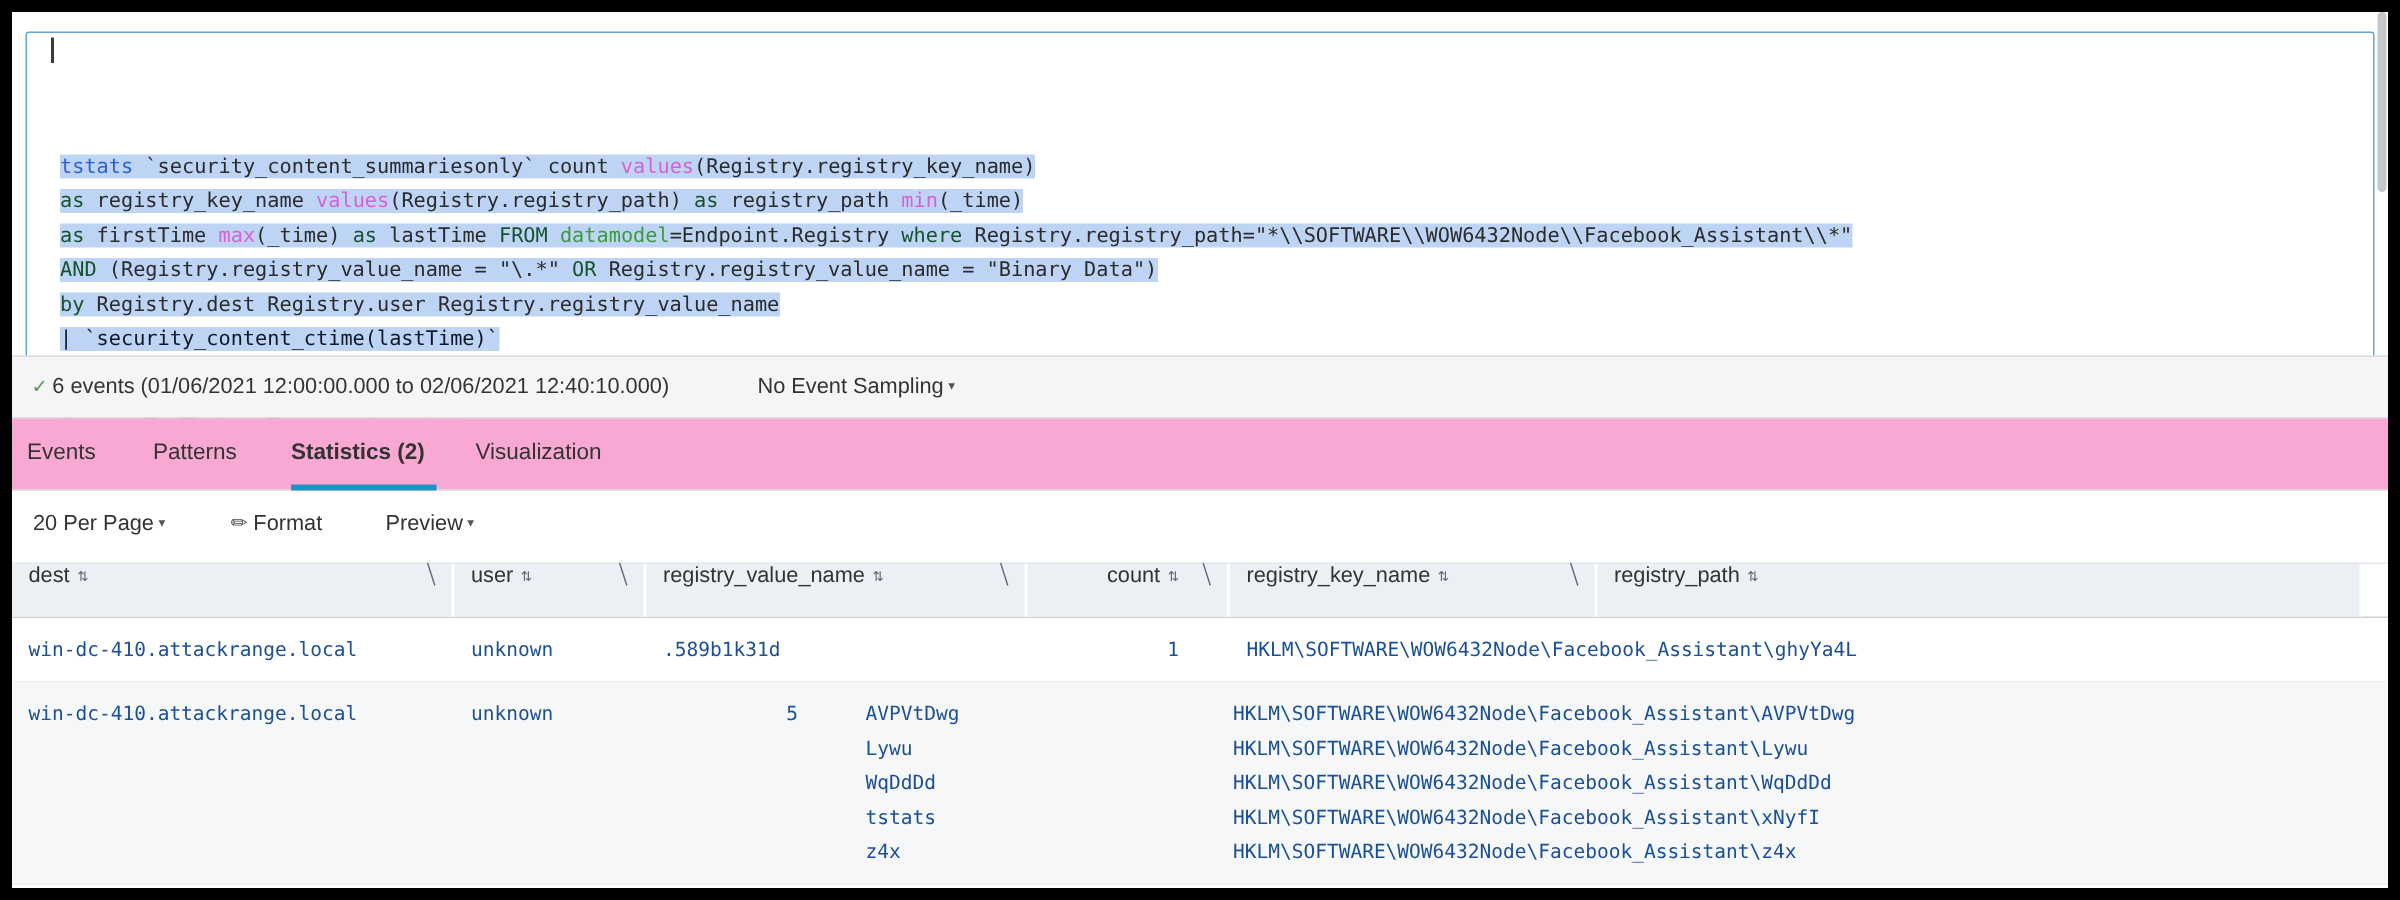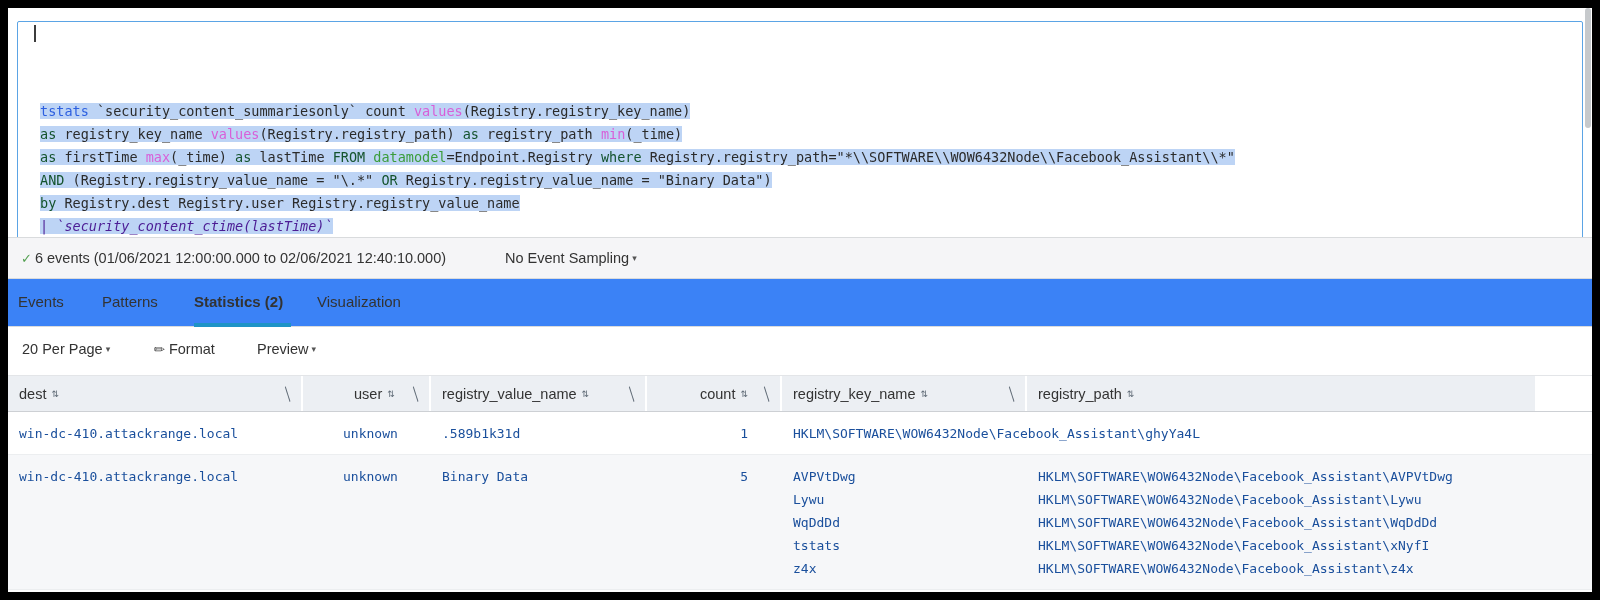--- a/index.html
+++ b/index.html
@@ -52,21 +52,21 @@
   .caret {
     position: absolute;
     left: 16px; top: 3px;
     width: 2px; height: 17px;
     background: #3c3c3c;
   }
   .k-cmd  { color: #2c5fe0; }
   .k-fn   { color: #d85fd8; }
   .k-kw   { color: #14532d; }
   .k-arg  { color: #3a9c3a; }
-  .k-mac  { color: #4c1d95; font-style: italic; }
+  .k-mac  { color: #0f172a; }
   .k-txt  { color: #2b2b2b; }
 
   
   .eventbar {
     position: absolute;
     left: 0; top: 229px;
     width: 1584px; height: 42px;
     background: #f5f5f7;
     border-top: 1px solid #d9dbdd;
     border-bottom: 1px solid #d9dbdd;
@@ -88,21 +88,21 @@
     white-space: nowrap;
     cursor: pointer;
   }
   .caretdown { font-size: 9px; color: #555; margin-left: 3px; vertical-align: 2px; }
 
   
   .tabs {
     position: absolute;
     left: 0; top: 271px;
     width: 1584px; height: 48px;
-    background: #3b82f6;
+    background: #f9a8d4;
     border-bottom: 1px solid #d9dbdd;
     box-sizing: border-box;
   }
   .tab {
     position: absolute;
     top: 14px;
     font-size: 15px;
     color: #333333;
     cursor: pointer;
     white-space: nowrap;
@@ -151,21 +151,20 @@
     height: 35px;
     border-top: 1px solid #e3e5e8;
     border-bottom: 1px solid #cdd0d4;
   }
   .th {
     background: #eceff3;
     border-right: 2px solid #ffffff;
     box-sizing: border-box;
     position: relative;
     display: flex;
-    align-items: center;
     color: #333333;
     font-size: 14.5px;
     cursor: pointer;
   }
   .th .lbl { padding-left: 11px; }
   .th .lbl.r { padding-left: 0; }
   .sorter {
     display: inline-block;
     margin-left: 5px;
     color: #5c6773;
@@ -193,22 +192,22 @@
     font-size: 13px;
     line-height: 23px;
     white-space: pre;
     overflow: hidden;
   }
   .td.num { text-align: right; padding-right: 34px; }
   .td .mv { display: block; }
 
   
   .c-dest { width: 295px; }
-  .c-user { width: 128px; padding-left: 40px; }
-  .c-rvn  { width: 216px; }
+  .c-user { width: 128px; }
+  .c-rvn  { width: 254px; }
   .c-cnt  { width: 135px; }
   .c-rkn  { width: 245px; }
   .c-rpath{ width: 510px; }
 
   
   .vscroll {
     position: absolute;
     right: 1px; top: 0px;
     width: 6px; height: 120px;
     background: #c6c9cc;
@@ -280,21 +279,20 @@
           <div class="trow r1">
             <div class="td c-dest"><span class="mv">win-dc-410.attackrange.local</span></div>
             <div class="td c-user"><span class="mv">unknown</span></div>
             <div class="td c-rvn"><span class="mv">.589b1k31d</span></div>
             <div class="td c-cnt num"><span class="mv">1</span></div>
             <div class="td c-rpath"><span class="mv">HKLM\SOFTWARE\WOW6432Node\Facebook_Assistant\ghyYa4L</span></div>
           </div>
           <div class="trow r2">
             <div class="td c-dest"><span class="mv">win-dc-410.attackrange.local</span></div>
             <div class="td c-user"><span class="mv">unknown</span></div>
-            <div class="td c-rvn"><span class="mv">Binary Data</span></div>
             <div class="td c-cnt num"><span class="mv">5</span></div>
             <div class="td c-rkn"><span class="mv">AVPVtDwg</span><span class="mv">Lywu</span><span class="mv">WqDdDd</span><span class="mv">tstats</span><span class="mv">z4x</span></div>
             <div class="td c-rpath"><span class="mv">HKLM\SOFTWARE\WOW6432Node\Facebook_Assistant\AVPVtDwg</span><span class="mv">HKLM\SOFTWARE\WOW6432Node\Facebook_Assistant\Lywu</span><span class="mv">HKLM\SOFTWARE\WOW6432Node\Facebook_Assistant\WqDdDd</span><span class="mv">HKLM\SOFTWARE\WOW6432Node\Facebook_Assistant\xNyfI</span><span class="mv">HKLM\SOFTWARE\WOW6432Node\Facebook_Assistant\z4x</span></div>
           </div>
         </div>
     </div>
 
     <div class="vscroll"></div>
   </div>
 </div>

